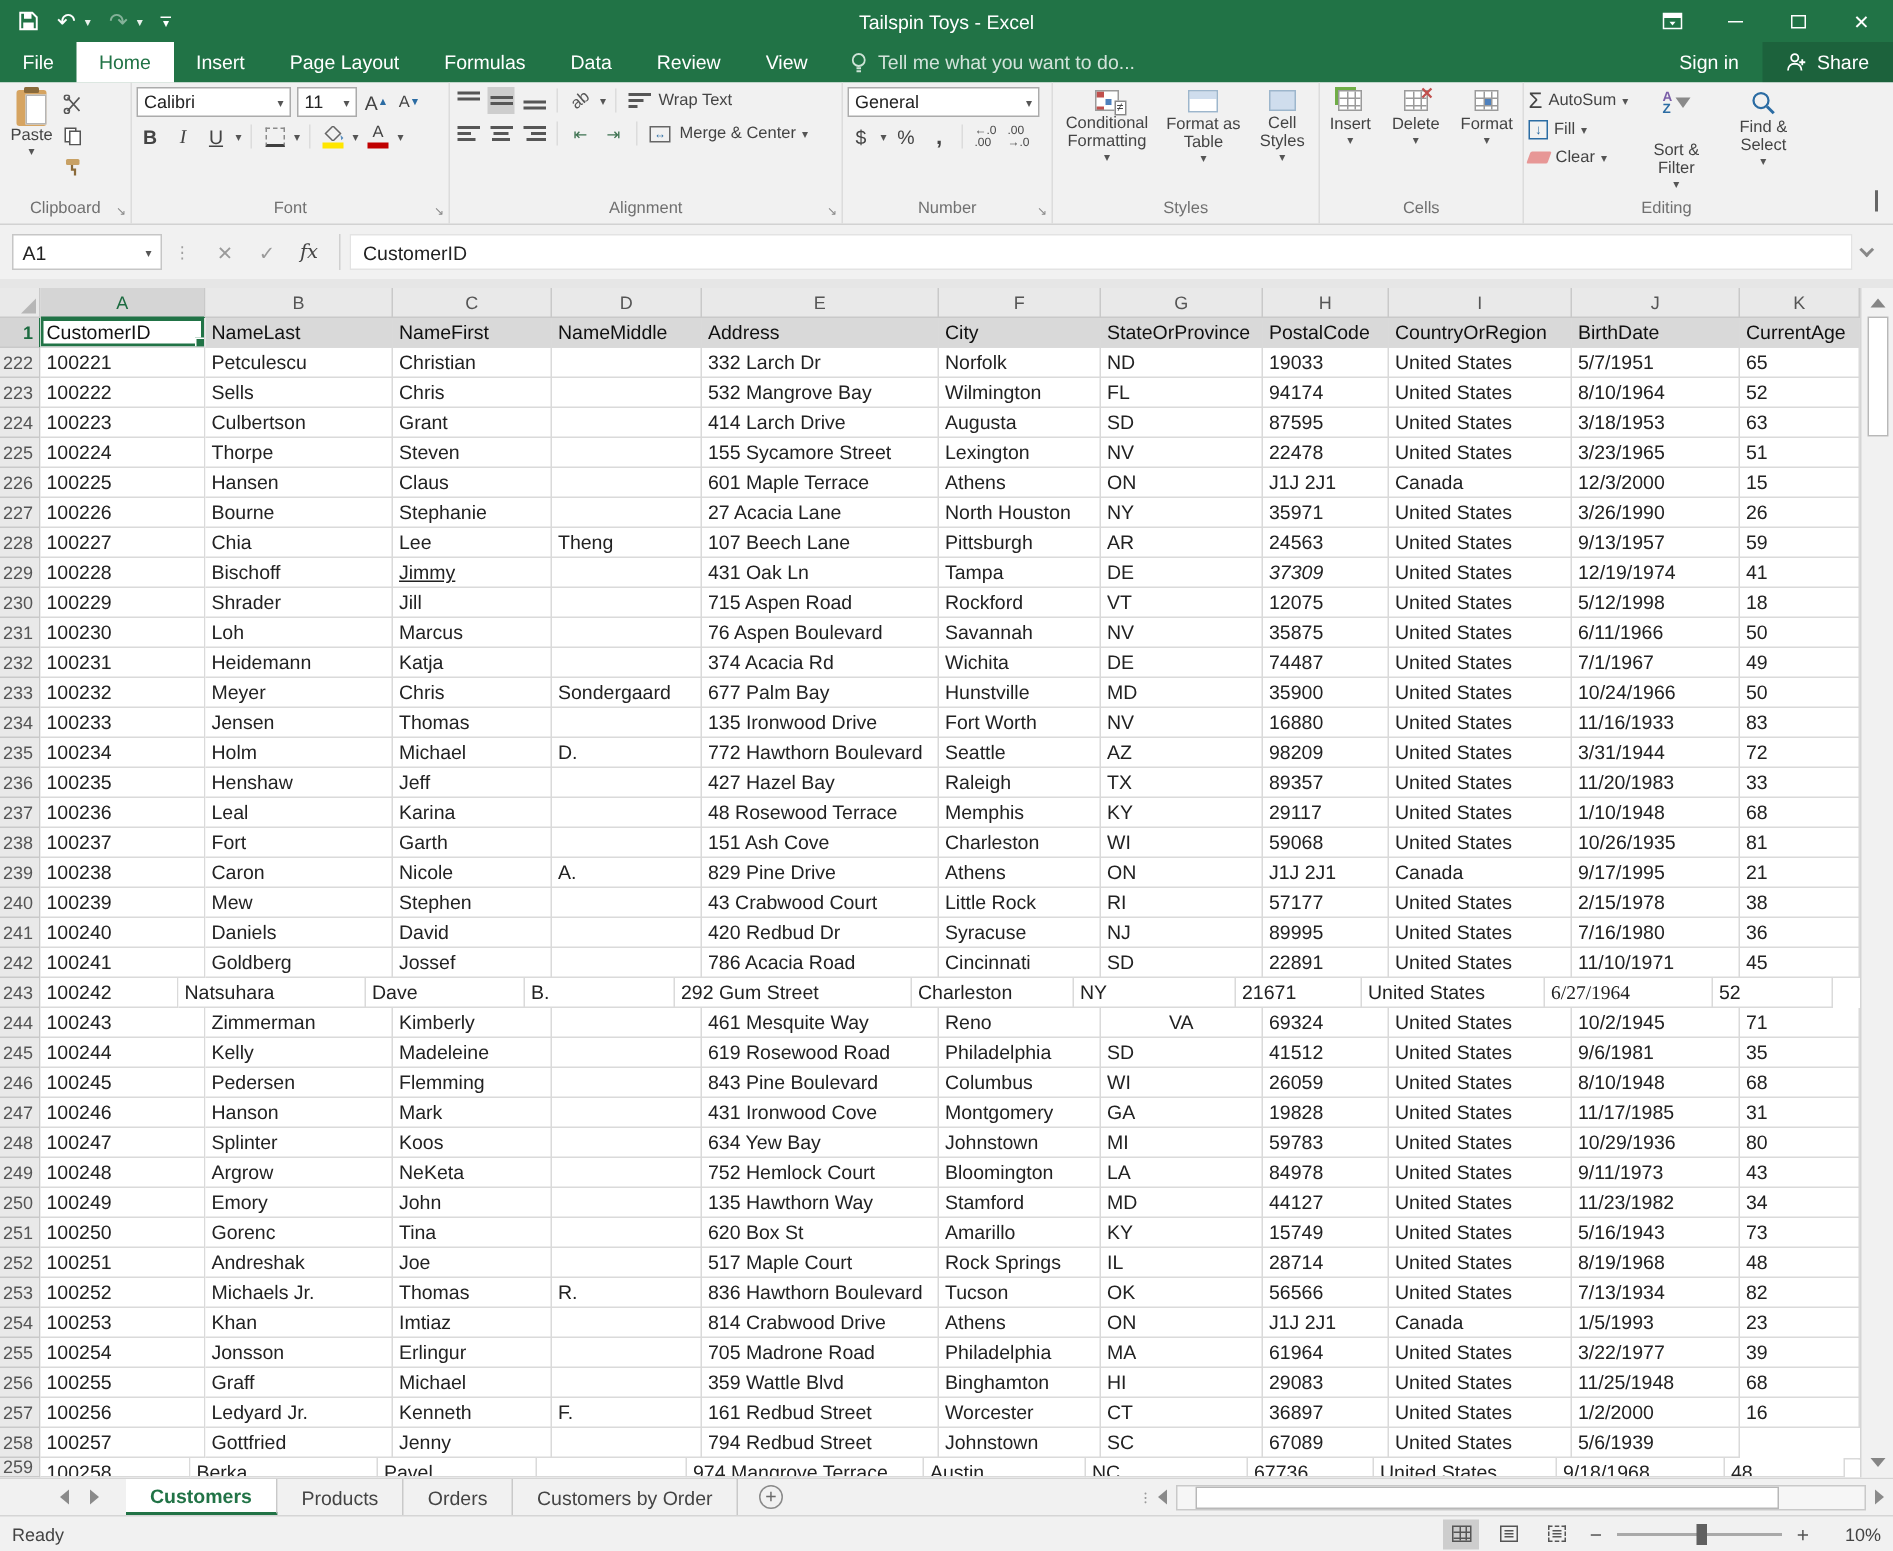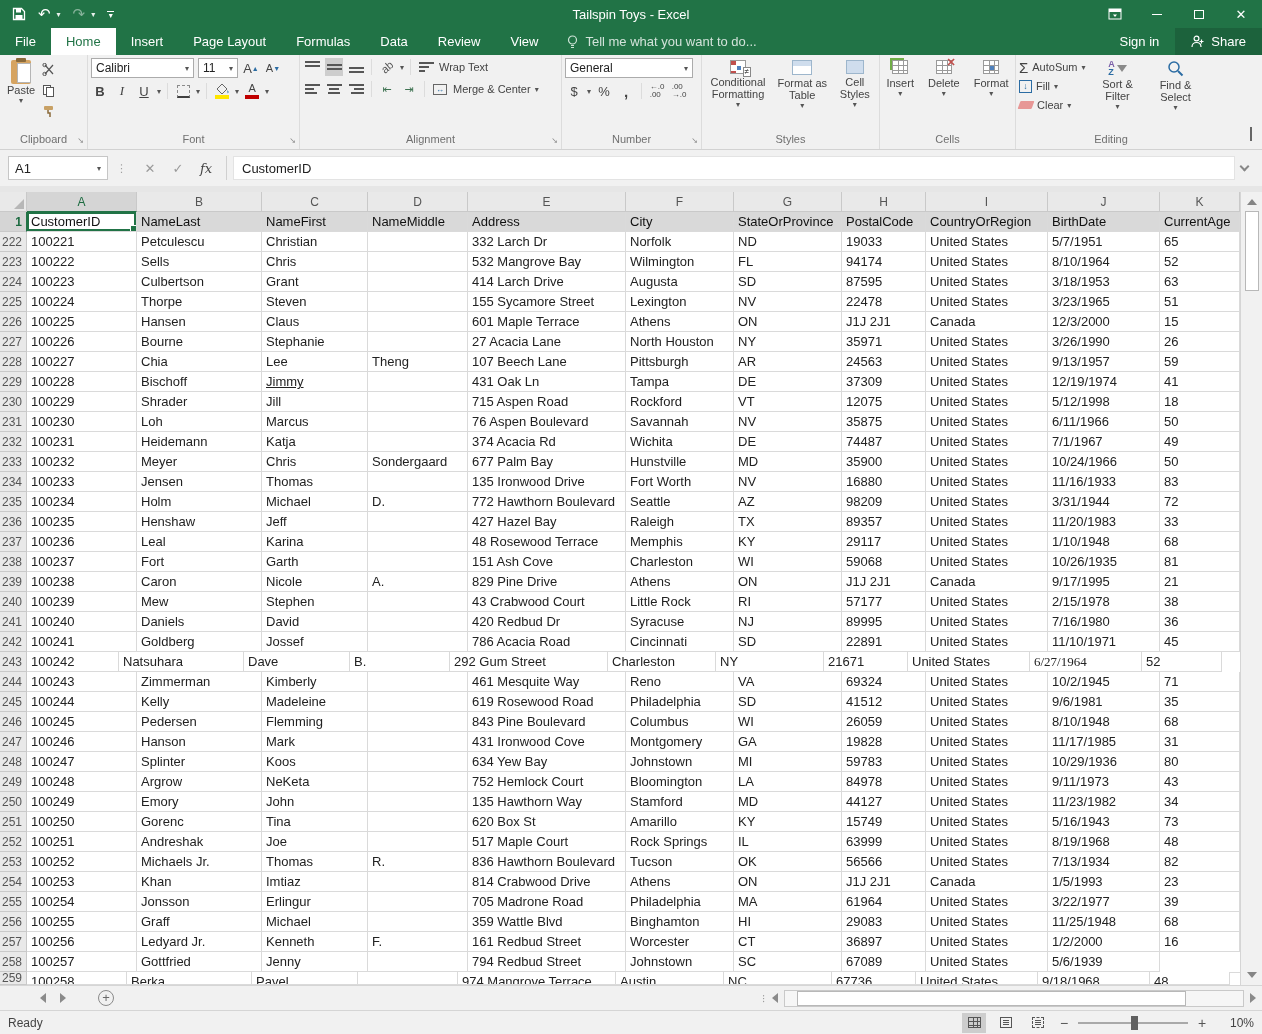--- a/index.html
+++ b/index.html
@@ -458,21 +458,21 @@
           </div>
       </div>
       <div class="bigbtn" style="width:52px">
         <span style="display:flex;align-items:center;gap:2px;">
             <span class="az">
               <span>A</span>
               <span>Z</span>
             </span>
             <span class="funnel"></span>
           </span>
-        <span style="text-align:center;line-height:12px;margin-top:2px;">Sort &amp; Filter</span>
+        <span style="text-align:center;line-height:12px;margin-top:18px;">Sort &amp; Filter</span>
           <span class="dd">▾</span>
       </div>
       <div class="bigbtn" style="width:52px">
         <span>
             <svg width="17" height="17" viewBox="0 0 17 17">
               <circle cx="7" cy="7" r="5" fill="none" stroke="#2b6ca3" stroke-width="1.5"></circle>
               <path d="M11 11 L15.5 15.5" stroke="#2b6ca3" stroke-width="2"></path>
             </svg>
           </span>
         <span style="text-align:center;line-height:12px;margin-top:2px;">Find &amp; Select</span>
@@ -632,21 +632,21 @@
       </div>
       <div class="grow">
         <div class="rowhead">229</div>
         <div class="cell" style="width: 110px;">100228</div>
         <div class="cell" style="width: 125px;">Bischoff</div>
         <div class="cell" style="width: 106px; text-decoration: underline;">Jimmy</div>
         <div class="cell" style="width: 100px;"></div>
         <div class="cell" style="width: 158px;">431 Oak Ln</div>
         <div class="cell" style="width: 108px;">Tampa</div>
         <div class="cell" style="width: 108px;">DE</div>
-        <div class="cell" style="width: 84px;">37309</div>
+        <div class="cell" style="width: 84px; font-style: italic;">37309</div>
         <div class="cell" style="width: 122px;">United States</div>
         <div class="cell" style="width: 112px;">12/19/1974</div>
         <div class="cell" style="width: 80px;">41</div>
       </div>
       <div class="grow">
         <div class="rowhead">230</div>
         <div class="cell" style="width: 110px;">100229</div>
         <div class="cell" style="width: 125px;">Shrader</div>
         <div class="cell" style="width: 106px;">Jill</div>
         <div class="cell" style="width: 100px;"></div>
@@ -841,21 +841,21 @@
         <div class="cell" style="width: 80px;">52</div>
       </div>
       <div class="grow">
         <div class="rowhead">244</div>
         <div class="cell" style="width: 110px;">100243</div>
         <div class="cell" style="width: 125px;">Zimmerman</div>
         <div class="cell" style="width: 106px;">Kimberly</div>
         <div class="cell" style="width: 100px;"></div>
         <div class="cell" style="width: 158px;">461 Mesquite Way</div>
         <div class="cell" style="width: 108px;">Reno</div>
-        <div class="cell" style="width: 108px;">VA</div>
+        <div class="cell" style="width: 108px; text-align: center;">VA</div>
         <div class="cell" style="width: 84px;">69324</div>
         <div class="cell" style="width: 122px;">United States</div>
         <div class="cell" style="width: 112px;">10/2/1945</div>
         <div class="cell" style="width: 80px;">71</div>
       </div>
       <div class="grow">
         <div class="rowhead">245</div>
         <div class="cell" style="width: 110px;">100244</div>
         <div class="cell" style="width: 125px;">Kelly</div>
         <div class="cell" style="width: 106px;">Madeleine</div>
@@ -954,21 +954,21 @@
       </div>
       <div class="grow">
         <div class="rowhead">252</div>
         <div class="cell" style="width: 110px;">100251</div>
         <div class="cell" style="width: 125px;">Andreshak</div>
         <div class="cell" style="width: 106px;">Joe</div>
         <div class="cell" style="width: 100px;"></div>
         <div class="cell" style="width: 158px;">517 Maple Court</div>
         <div class="cell" style="width: 108px;">Rock Springs</div>
         <div class="cell" style="width: 108px;">IL</div>
-        <div class="cell" style="width: 84px;">63999</div>
+        <div class="cell" style="width: 84px;">28714</div>
         <div class="cell" style="width: 122px;">United States</div>
         <div class="cell" style="width: 112px;">8/19/1968</div>
         <div class="cell" style="width: 80px;">48</div>
       </div>
       <div class="grow">
         <div class="rowhead">253</div>
         <div class="cell" style="width: 110px;">100252</div>
         <div class="cell" style="width: 125px;">Michaels Jr.</div>
         <div class="cell" style="width: 106px;">Thomas</div>
         <div class="cell" style="width: 100px;">R.</div>
@@ -1071,20 +1071,26 @@
     <span class="vtrack"></span>
     <span class="tri-down"></span>
   </div>
 </div>
 
 <div class="sheetbar">
   <div class="tabnav">
     <span class="tri-l"></span>
     <span class="tri-r"></span>
   </div>
+  <div id="sheet-tabs" style="display:flex;align-items:stretch;">
+      <div class="stab active">Customers</div>
+      <div class="stab">Products</div>
+      <div class="stab">Orders</div>
+      <div class="stab">Customers by Order</div>
+    </div>
   <span class="newsheet">+</span>
   <div class="hscroll-zone">
     <span class="hdots">⁝</span>
     <span class="tri-l"></span>
     <div class="hscroll">
         <div class="hthumb"></div>
       </div>
     <span class="tri-r"></span>
   </div>
 </div>

